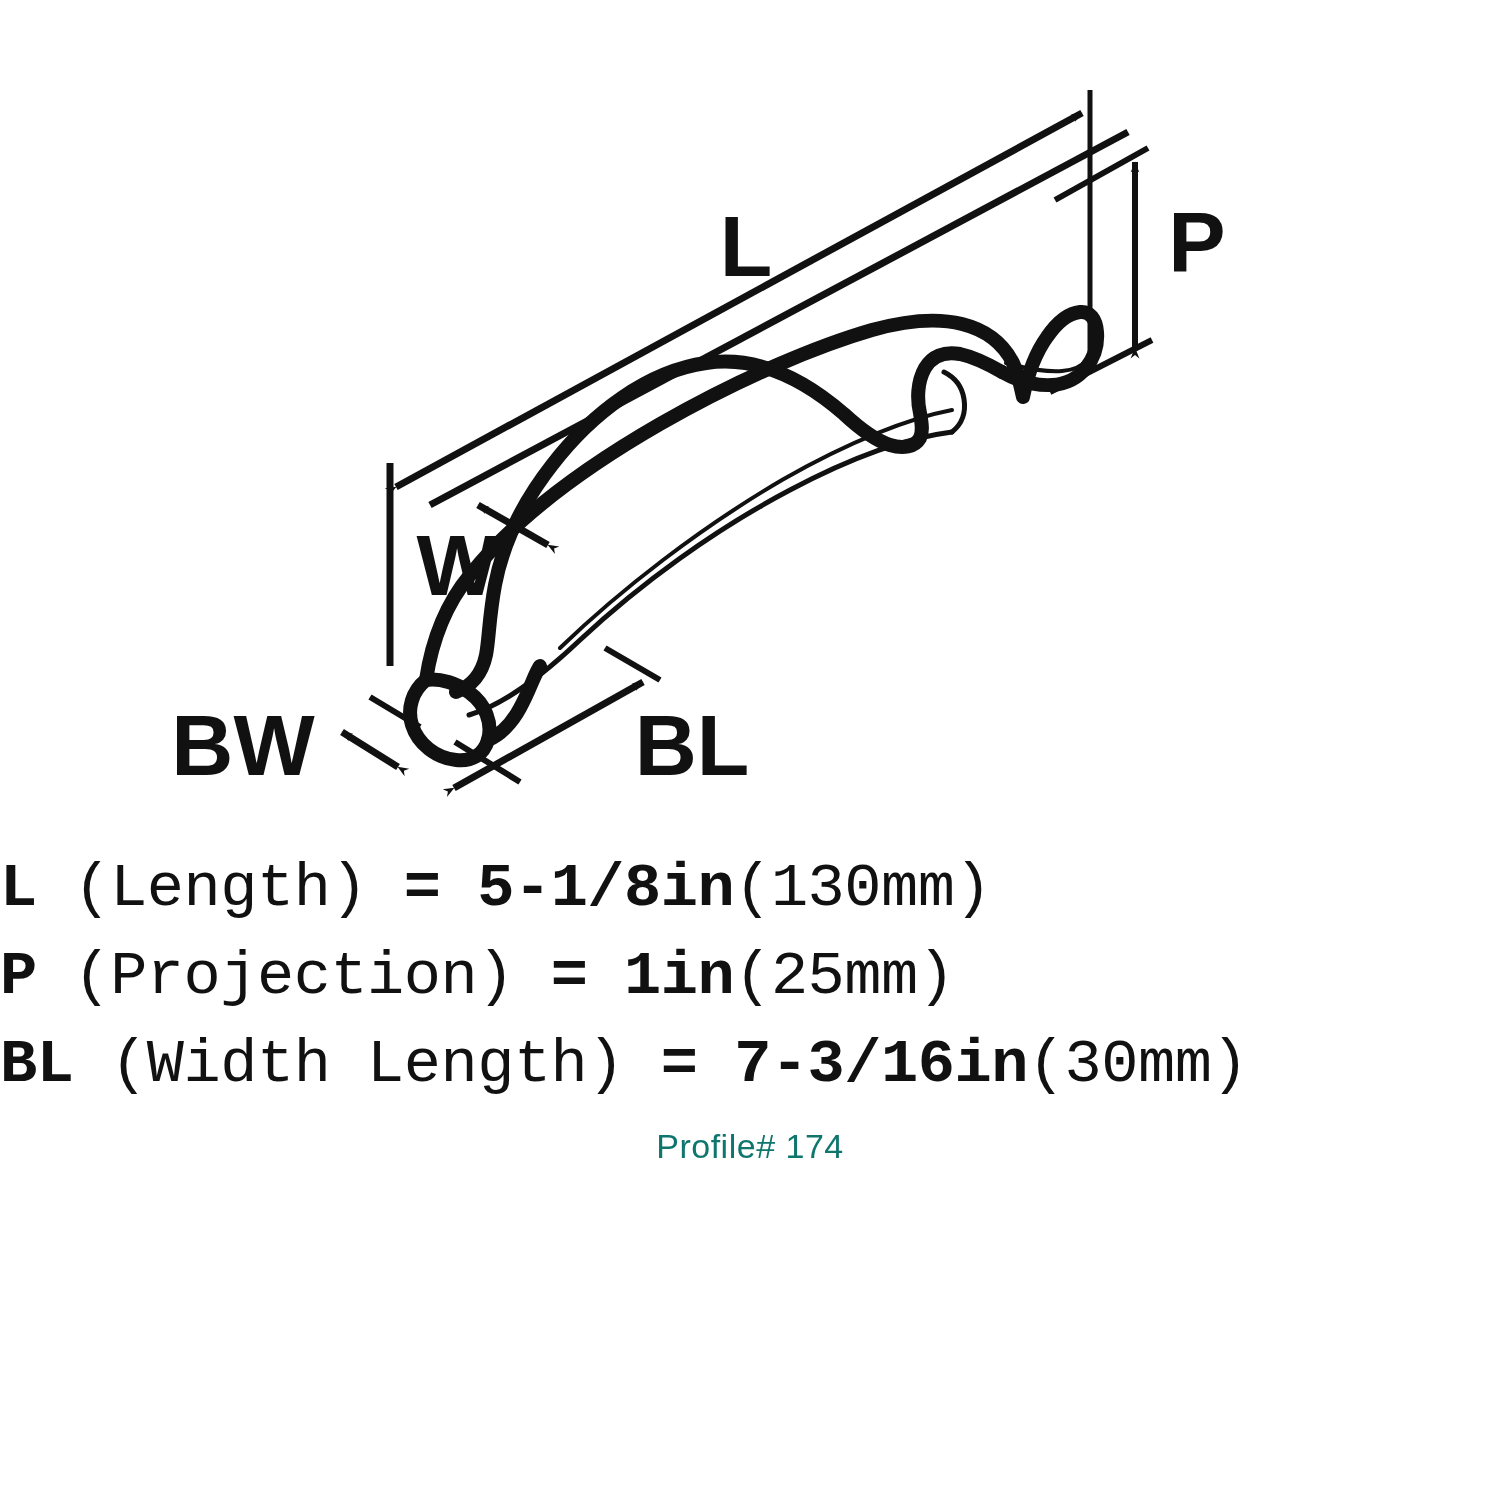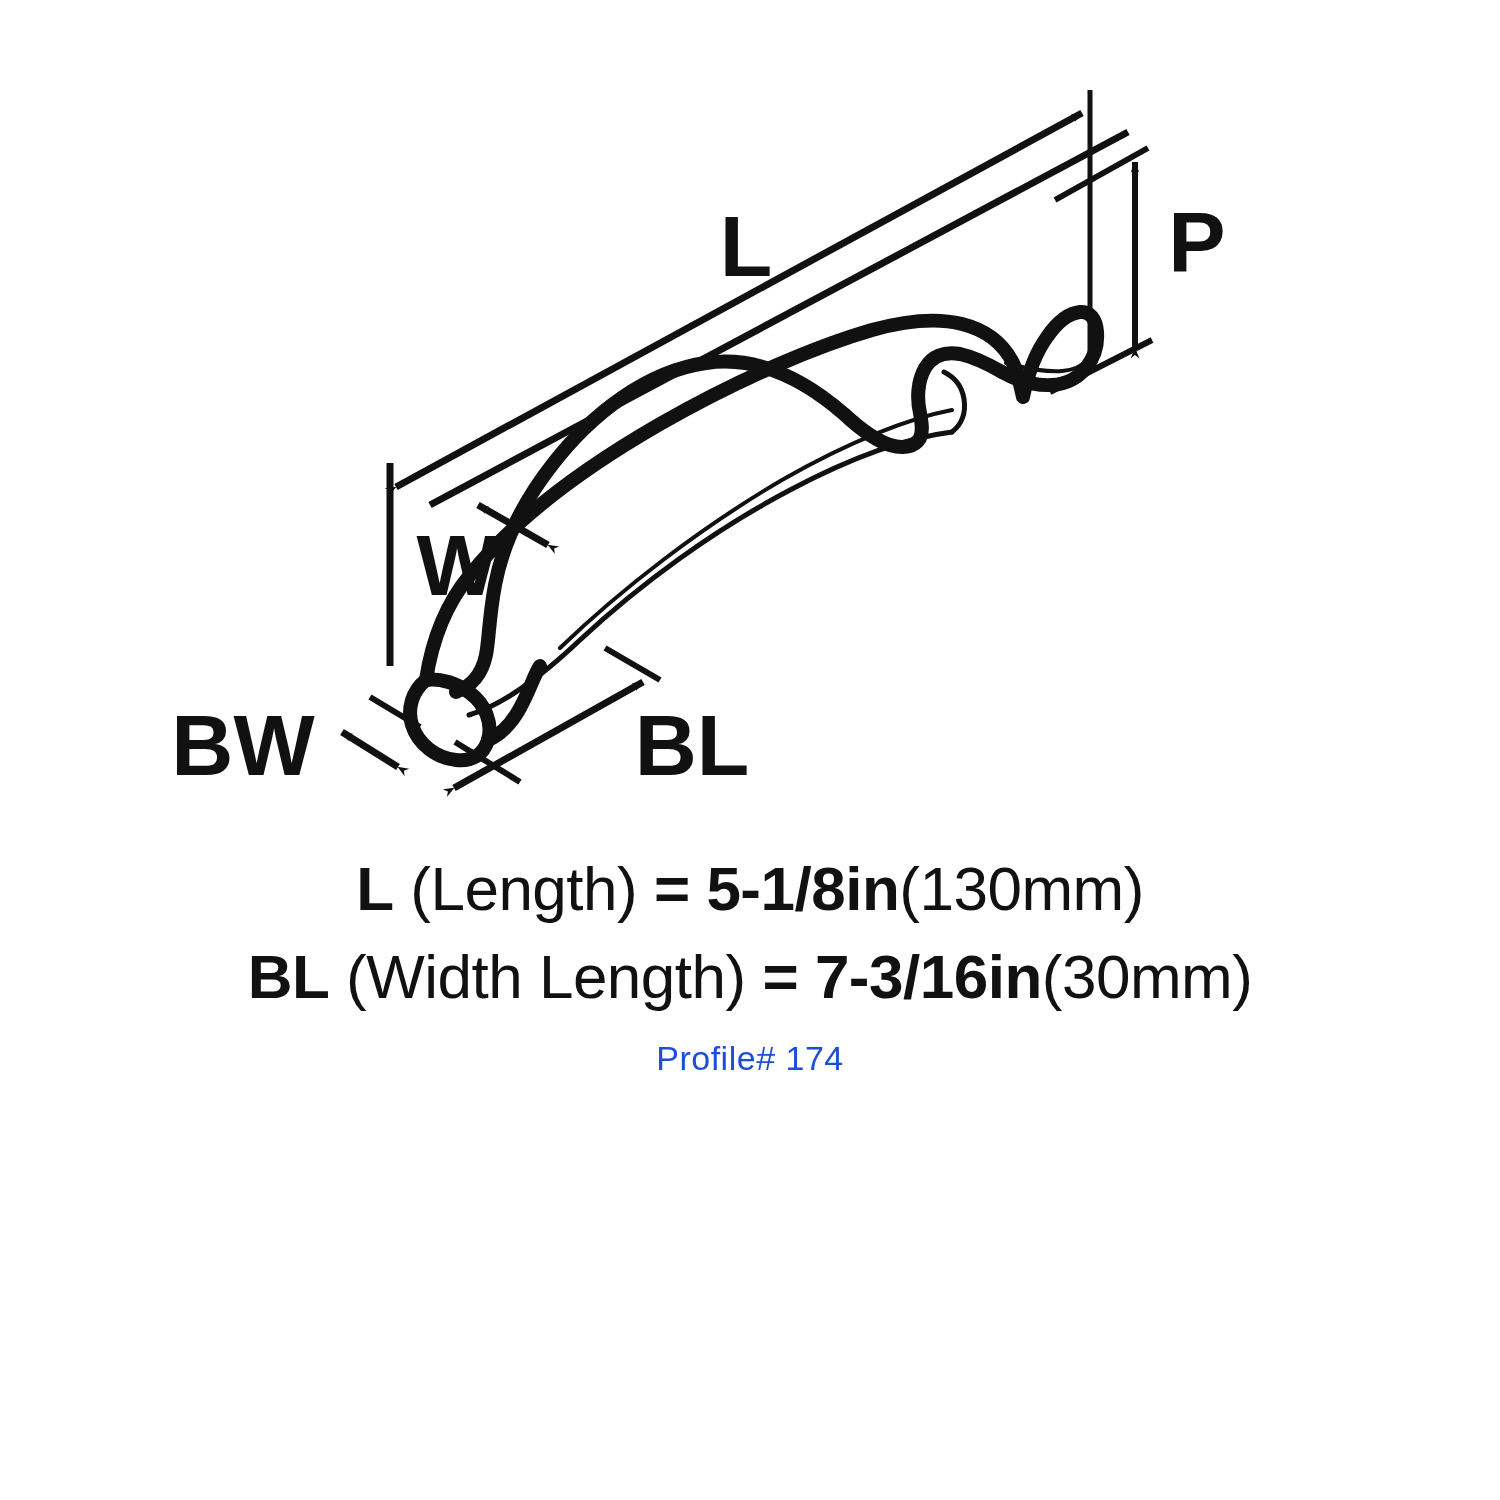--- a/index.html
+++ b/index.html
@@ -27,22 +27,22 @@
     font-weight: 700;
     fill: #111111;
   }
   .spec-list {
     position: absolute;
     left: 0;
     top: 845;
     width: 1500px;
   }
   .spec-line {
-    text-align: center;
-    font-family: Liberation Sans, sans-serif;
+    text-align: left;
+    font-family: Liberation Mono, monospace;
     font-size: 62px;
     line-height: 88px;
     color: #111111;
     white-space: nowrap;
     letter-spacing: -0.5px;
   }
   .spec-line .sym {
     font-weight: 700;
   }
   .spec-line .name {
@@ -54,21 +54,21 @@
   .spec-line .val {
     font-weight: 700;
   }
   .spec-line .mm {
     font-weight: 400;
   }
   .profile-line {
     text-align: center;
     font-family: "Liberation Sans", sans-serif;
     font-size: 34px;
-    color: #1d4ed8;
+    color: #0f766e;
     margin-top: 18px;
     letter-spacing: 0.5px;
   }
 </style>
 </head>
 <body>
 
 <div id="page">
 
   <svg id="drawing" viewBox="0 0 1500 1500">
@@ -177,20 +177,26 @@
   <div class="spec-list" style="top:845px;">
 
     <div class="spec-line">
       <span class="sym">L</span>
       <span class="name">(Length)</span>
       <span class="eq">=</span>
       <span class="val">5-1/8in</span><span class="mm">(130mm)</span>
     </div>
 
 
+    <div class="spec-line">
+      <span class="sym">P</span>
+      <span class="name">(Projection)</span>
+      <span class="eq">=</span>
+      <span class="val">1in</span><span class="mm">(25mm)</span>
+    </div>
 
     <div class="spec-line">
       <span class="sym">BL</span>
       <span class="name">(Width Length)</span>
       <span class="eq">=</span>
       <span class="val">7-3/16in</span><span class="mm">(30mm)</span>
     </div>
 
 
     <div class="profile-line">Profile# 174</div>

